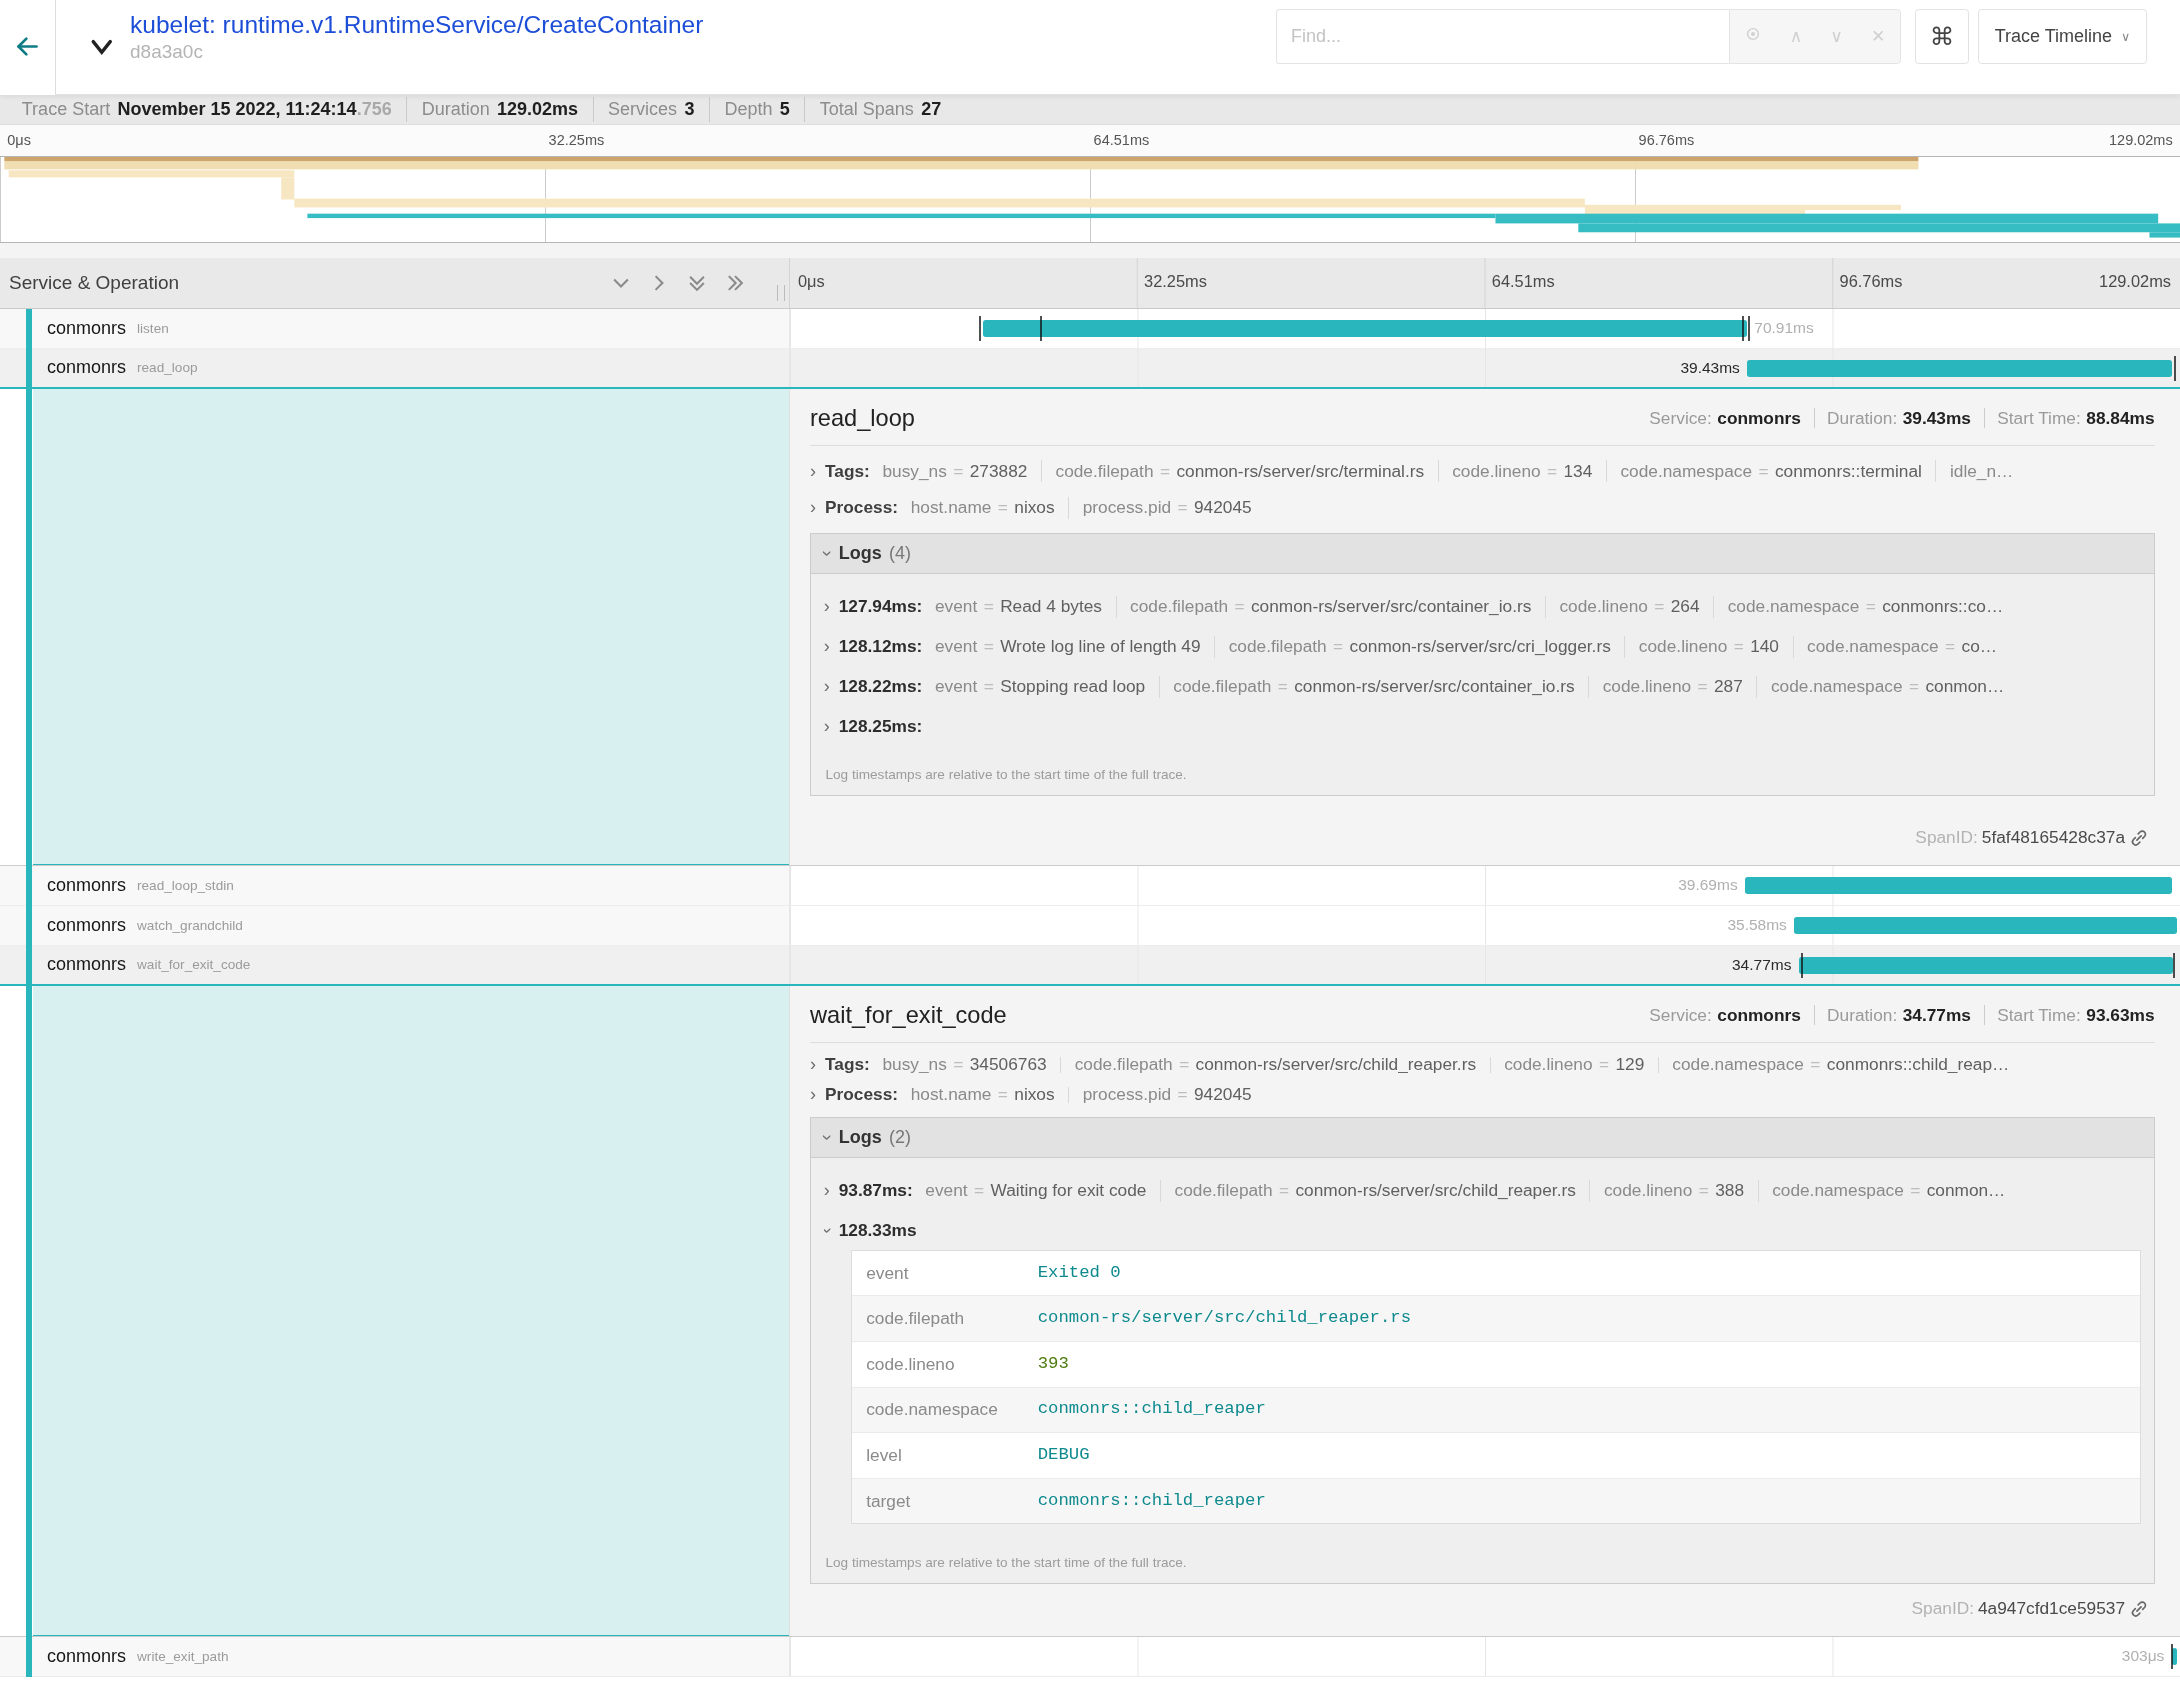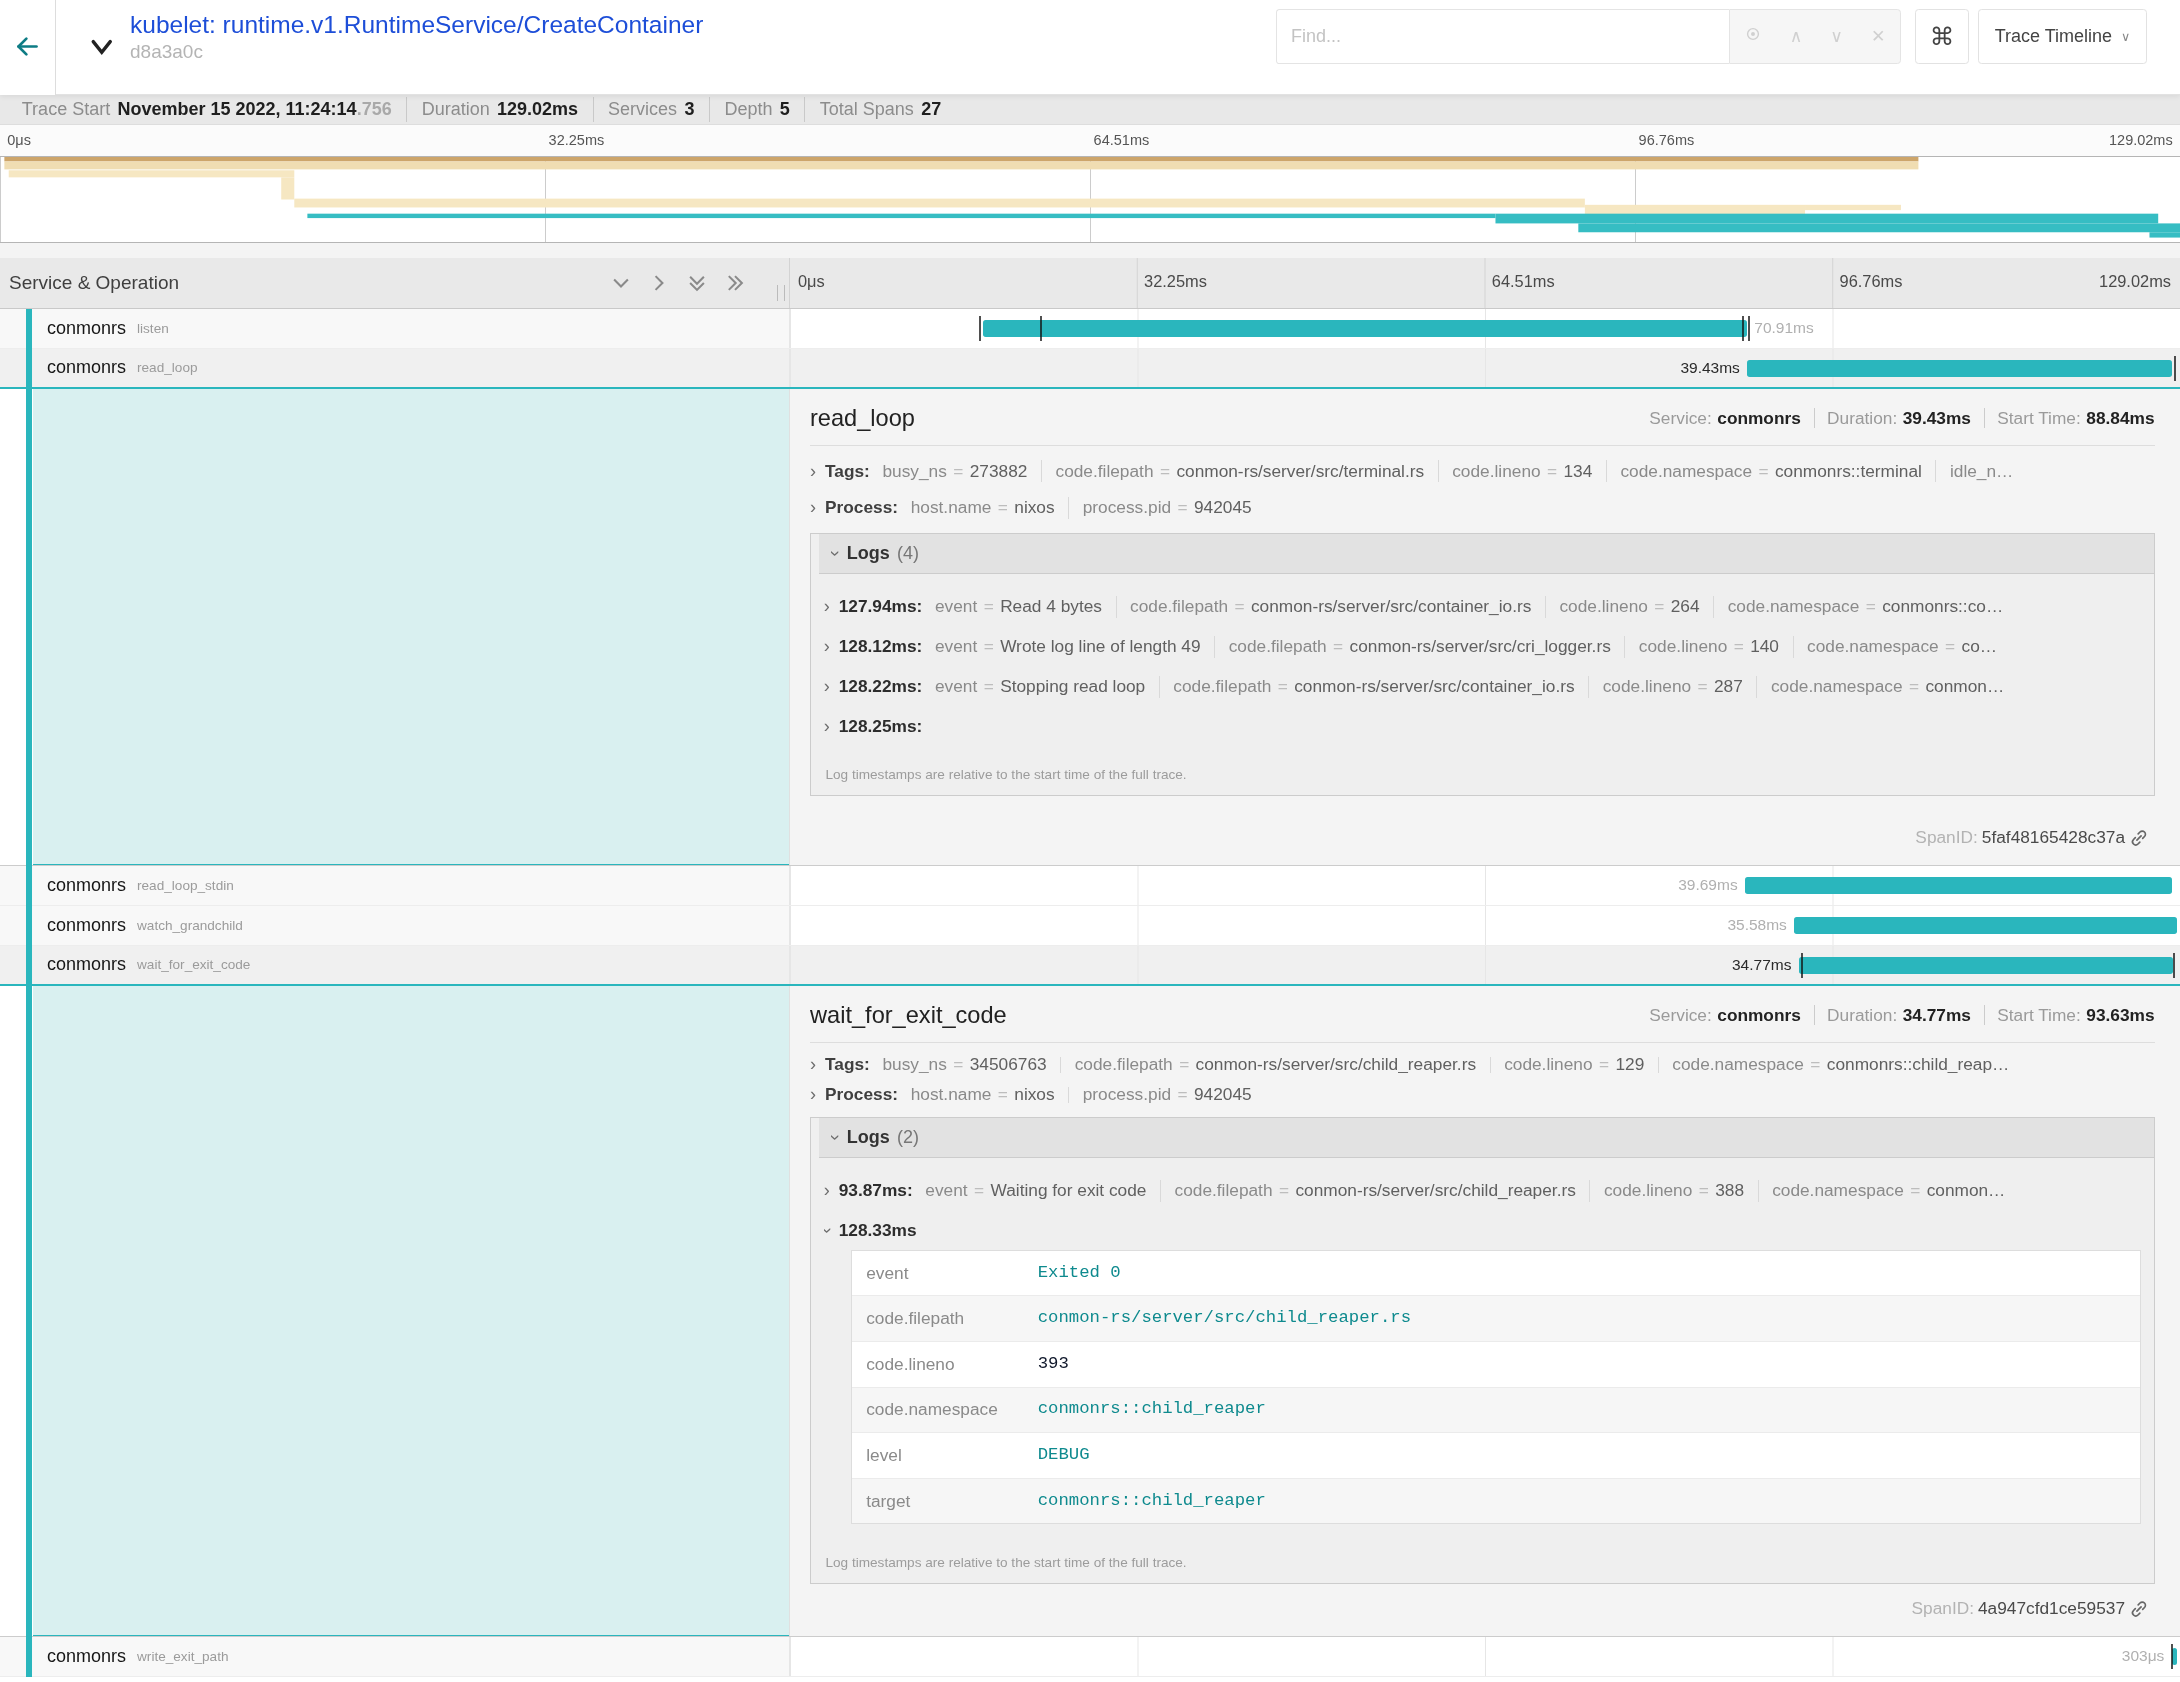--- a/index.html
+++ b/index.html
@@ -92,35 +92,35 @@
   .caret { color:#6d6d6d; font-size:18px; margin-right:9px; flex:none; }
   .caret.open { display:inline-block; transform:rotate(90deg); }
   .sect-label { font-size:17.3px; font-weight:bold; color:#3f3f3f; margin-right:12.7px; flex:none; }
   .kvlist { display:flex; align-items:center; white-space:nowrap; overflow:hidden; font-size:17.3px; }
   .kv { white-space:nowrap; }
   .kv-k { color:#8a8a8a; }
   .kv-eq { color:#bdbdbd; margin:0 6.4px; }
   .kv-v { color:#606060; }
   .kv-sep { display:inline-block; flex:none; width:0.9px; height:22px; background:#d9d9d9; margin:0 13.6px; }
   .logs-box { margin-top:14.5px; border:0.9px solid #ccc; background:#efefef; }
-  .logs-head { background:#e2e2e2; border-bottom:0.9px solid #ccc; padding:9px 12.7px; display:flex; align-items:center; cursor:pointer;margin-left:8px; }
+  .logs-head { background:#e2e2e2; border-bottom:0.9px solid #ccc; padding:9px 12.7px; display:flex; align-items:center; cursor:pointer; }
   .logs-title { font-size:18px; font-weight:bold; color:#333; }
   .logs-count { font-size:18px; color:#777; margin-left:7.3px; }
   .logs-body { padding:3.6px 12.7px 0 12.7px; }
   .log-line { display:flex; align-items:center; margin:18px 0; white-space:nowrap; overflow:hidden; cursor:pointer; }
   .log-ts { font-size:17.3px; font-weight:bold; color:#2d2d2d; margin-right:12.7px; flex:none; }
   .log-note { font-size:13.6px; color:#9c9c9c; padding:12.7px 0 12.7px 1.8px; }
   .tbl { border:0.9px solid #ddd; background:#fff; margin:9px 0 18px 27px; }
   .tbl-row { display:flex; border-bottom:0.9px solid #ebebeb; }
   .tbl-row:last-child { border-bottom:none; }
   .tbl-row:nth-child(even) { background:#f6f6f6; }
   .tbl-k { width:177px; flex:none; padding:11.8px 14.5px; font-size:17.3px; color:#8a8a8a; }
   .tbl-v { padding:11.8px 9px; font-size:17.3px; font-family:"Liberation Mono", monospace; }
   .tbl-v.str { color:#0e8a8e; }
-  .tbl-v.num { color:#0f172a; }
+  .tbl-v.num { color:#4d7c0f; }
   .spanid-row { margin-top:auto; display:flex; justify-content:flex-end; gap:4px; padding:14.5px 5.5px 9px 0; font-size:17.3px; }
   .spanid-label { color:#b3b3b3; }
   .spanid-value { color:#4a4a4a; }
   .link-icn { cursor:pointer; display:flex; align-items:center; }
 </style>
 </head>
 <body>
 
 <div class="app-header">
   <div class="back-btn">

